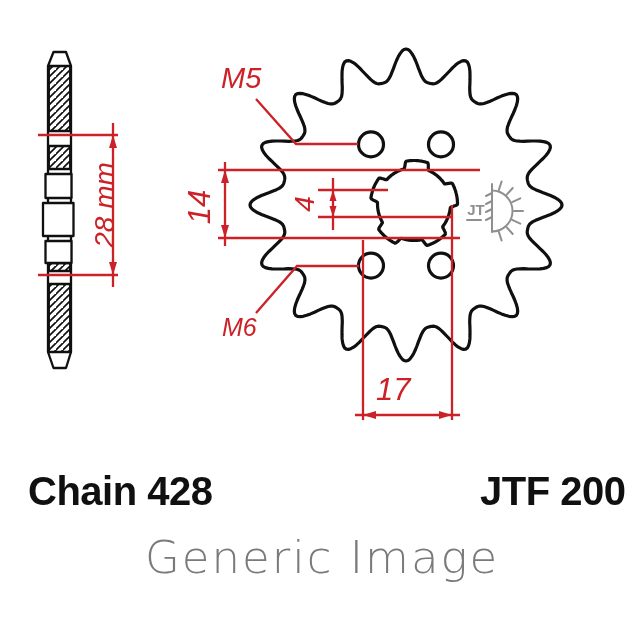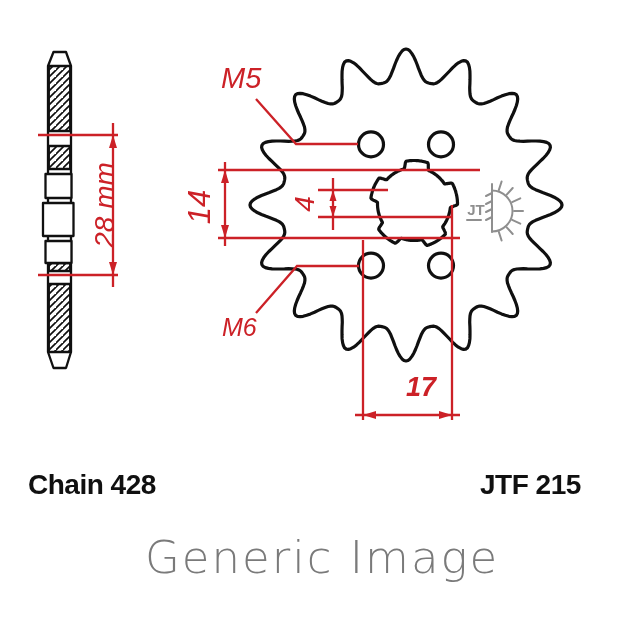--- a/index.html
+++ b/index.html
@@ -23,26 +23,26 @@
   .rfill{fill:var(--red);stroke:none;}
   .gline{stroke:var(--gray-logo);fill:none;stroke-width:2;stroke-linecap:round;}
   .gtext{fill:var(--gray-logo);font-family:"Liberation Sans",sans-serif;font-weight:bold;}
   .lbl{
     position:absolute;color:var(--red);font-style:italic;
     font-family:"Liberation Sans",sans-serif;white-space:nowrap;line-height:1;
   }
   .lbl.rot{text-align:center;transform:rotate(-90deg);transform-origin:center center;}
   .m5{left:221px;top:64px;font-size:29px;text-align:center;}
   .m6{left:222px;top:315px;font-size:25px;}
-  .d17{left:406px;top:374px;font-size:27px;font-weight:bold;}
+  .d17{left:376px;top:374px;font-size:31px;}
   .d14{left:174px;top:192px;width:50px;height:30px;font-size:31px;}
   .d4{left:281px;top:189px;width:50px;height:30px;font-size:28px;}
   .d28{left:49px;top:191px;width:112px;height:28px;font-size:28px;}
   .footer-label{
-    position:absolute;color:var(--line);font-weight:bold;font-size:28px;
+    position:absolute;color:var(--line);font-weight:bold;font-size:40px;
     letter-spacing:-0.5px;font-family:"Liberation Sans",sans-serif;white-space:nowrap;
   }
   .chain{left:28px;top:469px;}
   .part{left:480px;top:469px;}
   .watermark{
     position:absolute;left:145px;top:531px;color:var(--gray-mark);
     font-size:45px;font-weight:300;letter-spacing:2px;
     font-family:"DejaVu Sans",sans-serif;white-space:nowrap;
   }
 </style>
@@ -142,16 +142,16 @@
   </svg>
 
   <div class="lbl m5">M5</div>
   <div class="lbl m6">M6</div>
   <div class="lbl rot d14">14</div>
   <div class="lbl rot d4">4</div>
   <div class="lbl d17">17</div>
   <div class="lbl rot d28">28 mm</div>
 
   <div class="footer-label chain">Chain 428</div>
-  <div class="footer-label part">JTF 215</div>
+  <div class="footer-label part">JTF 200</div>
 
   <div class="watermark">Generic Image</div>
 </div>
 
 </body></html>

